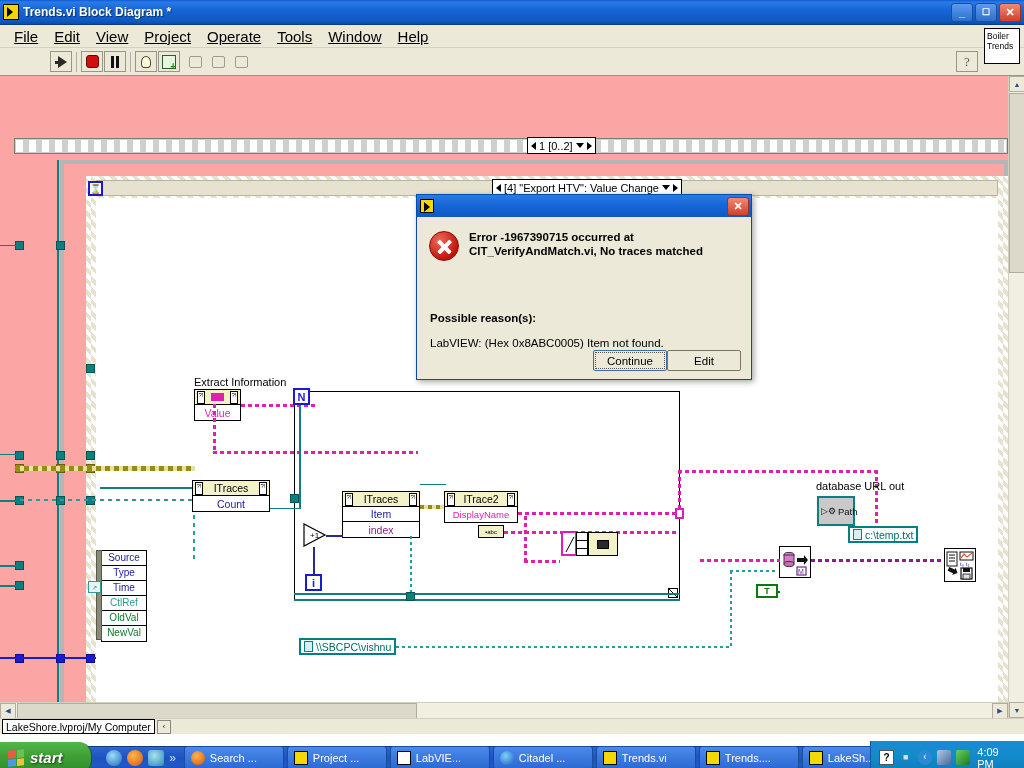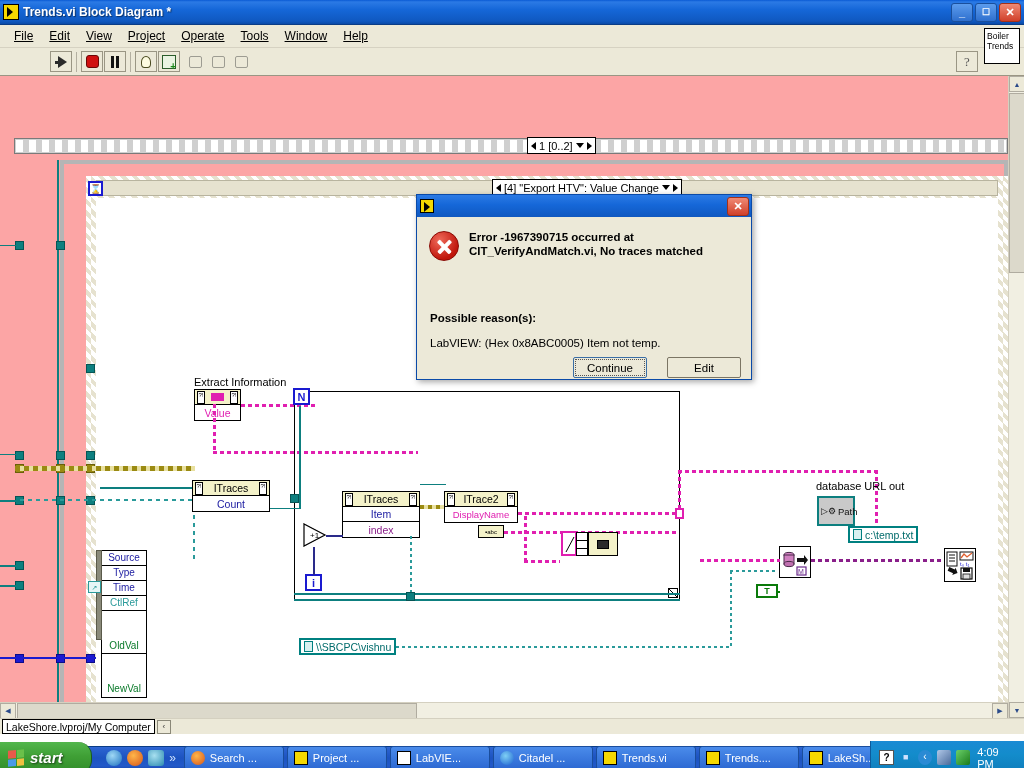--- a/index.html
+++ b/index.html
@@ -42,21 +42,21 @@
     line-height: 1; cursor: pointer;
   }
   .winbtn.close { background: linear-gradient(to bottom, #f08a75, #d0402a); border-color: #a33018; }
 
   
   .menubar {
     position: absolute; left: 0; top: 25px; width: 1024px; height: 23px;
     background: #ece9d8; display: flex; align-items: center;
     padding-left: 6px; border-bottom: 1px solid #d6d2c2;
   }
-  .menu-item { padding: 2px 8px; color: #000; font-size: 12px; cursor: default; }
+  .menu-item { padding: 2px 8px; color: #000; font-size: 15px; cursor: default; }
   .menu-item u { text-decoration: underline; }
 
   
   .toolbar {
     position: absolute; left: 0; top: 48px; width: 1024px; height: 28px;
     background: #ece9d8; border-bottom: 1px solid #9a9684;
     display: flex; align-items: center;
   }
   .tgroup { display: flex; align-items: center; gap: 1px; }
   .tbtn {
@@ -159,21 +159,21 @@
   }
 
   .evt-data {
     position: absolute; border: 1px solid #000; background: #fff;
     width: 46px; font-size: 10px; text-align: center;
   }
   .evt-data div { border-bottom: 1px solid #000; height: 15px; line-height: 14px; }
   .evt-data div:last-child { border-bottom: none; }
   .evt-data .c-blue { color: #1a1aa0; }
   .evt-data .c-cyan { color: #2a9a9a; }
-  .evt-data .c-green { color: #0a7a2a; margin-top: 28px; }
+  .evt-data .c-green { color: #0a7a2a; }
 
   .sel-strip {
     position: absolute; background: #cfcfcf; border: 1px solid #7a7a7a;
     display: flex; align-items: center; justify-content: center;
   }
   .sel-box {
     position: absolute; background: #fff; border: 1px solid #000;
     display: flex; align-items: center; gap: 3px; padding: 0 3px; height: 17px;
     font-size: 11px; font-family: "Liberation Sans", sans-serif;
   }
@@ -270,21 +270,21 @@
     background: #fff; border-radius: 1px;
   }
   .err-ic::before { transform: rotate(45deg); }
   .err-ic::after { transform: rotate(-45deg); }
   .err-msg {
     position: absolute; left: 52px; top: 13px; width: 272px;
     font-size: 11.5px; font-weight: bold; color: #000; line-height: 14px;
   }
   .reason-h { position: absolute; left: 13px; top: 95px; font-size: 11.5px; font-weight: bold; }
   .reason-t { position: absolute; left: 13px; top: 120px; font-size: 11.5px; color: #000; }
-  .dlg-btns { position: absolute; right: 10px; bottom: 3px; display: flex; gap: 20px; }
+  .dlg-btns { position: absolute; right: 10px; bottom: 10px; display: flex; gap: 0; }
   .dbtn {
     width: 74px; height: 21px; background: #ece9d8; border: 1px solid #7b7564;
     border-radius: 2px; font-size: 11.5px; display: flex; align-items: center;
     justify-content: center; cursor: pointer;
   }
   .dbtn.default { border: 1px solid #3a6ea5; outline: 1px dotted #555; outline-offset: -3px; }
 </style>
 </head>
 <body>
 
@@ -641,21 +641,21 @@
   <div class="dlg">
     <div class="dlg-title">
       <div class="tb-icon"></div>
       <div class="sp"></div>
       <div class="winbtn close">✕</div>
     </div>
     <div class="dlg-body">
       <div class="err-ic"></div>
       <div class="err-msg">Error -1967390715 occurred at CIT_VerifyAndMatch.vi,  No traces matched</div>
       <div class="reason-h">Possible reason(s):</div>
-      <div class="reason-t">LabVIEW:  (Hex 0x8ABC0005) Item not temp.</div>
+      <div class="reason-t">LabVIEW:  (Hex 0x8ABC0005) Item not found.</div>
       <div class="dlg-btns">
         <div class="dbtn default">Continue</div>
         <div class="dbtn">Edit</div>
       </div>
     </div>
   </div>
 
   <div class="taskbar">
     <div class="startbtn">
       <span class="flag">

